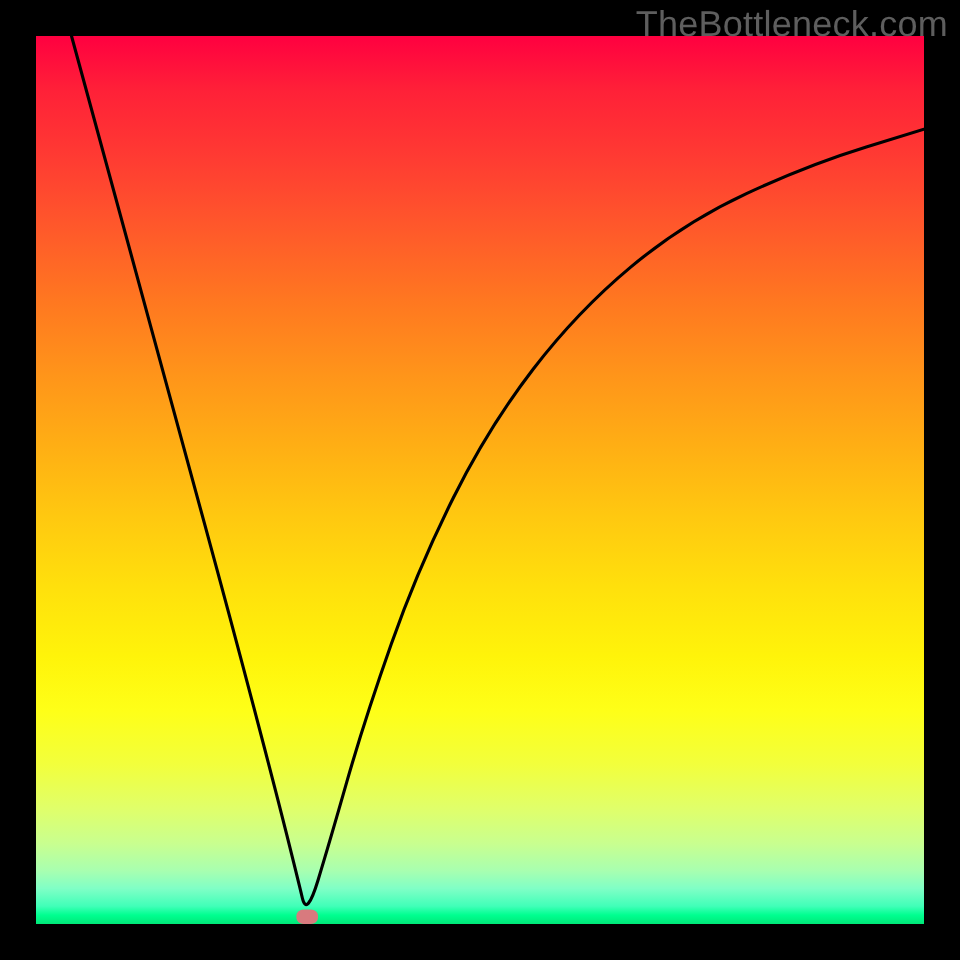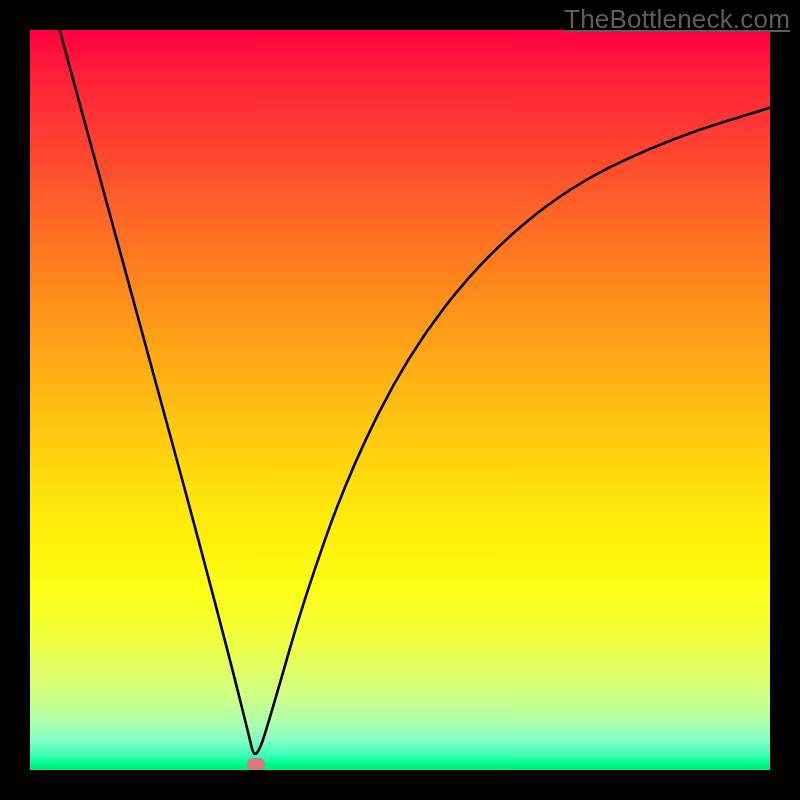--- a/index.html
+++ b/index.html
@@ -43,24 +43,23 @@
       #40ffb8 98%,
       #00ff90 99%,
       #00e878 100%
     );
   }
   .watermark {
     position: absolute;
     top: 4px;
     right: 10px;
     color: #5e5e5e;
-    font-size: 26px;
+    font-size: 30px;
     font-weight: 400;
     letter-spacing: 0.2px;
-    text-decoration: underline;
   }
   svg.curve {
     position: absolute;
     left: 0;
     top: 0;
     width: 740px;
     height: 740px;
   }
   .marker {
     position: absolute;

